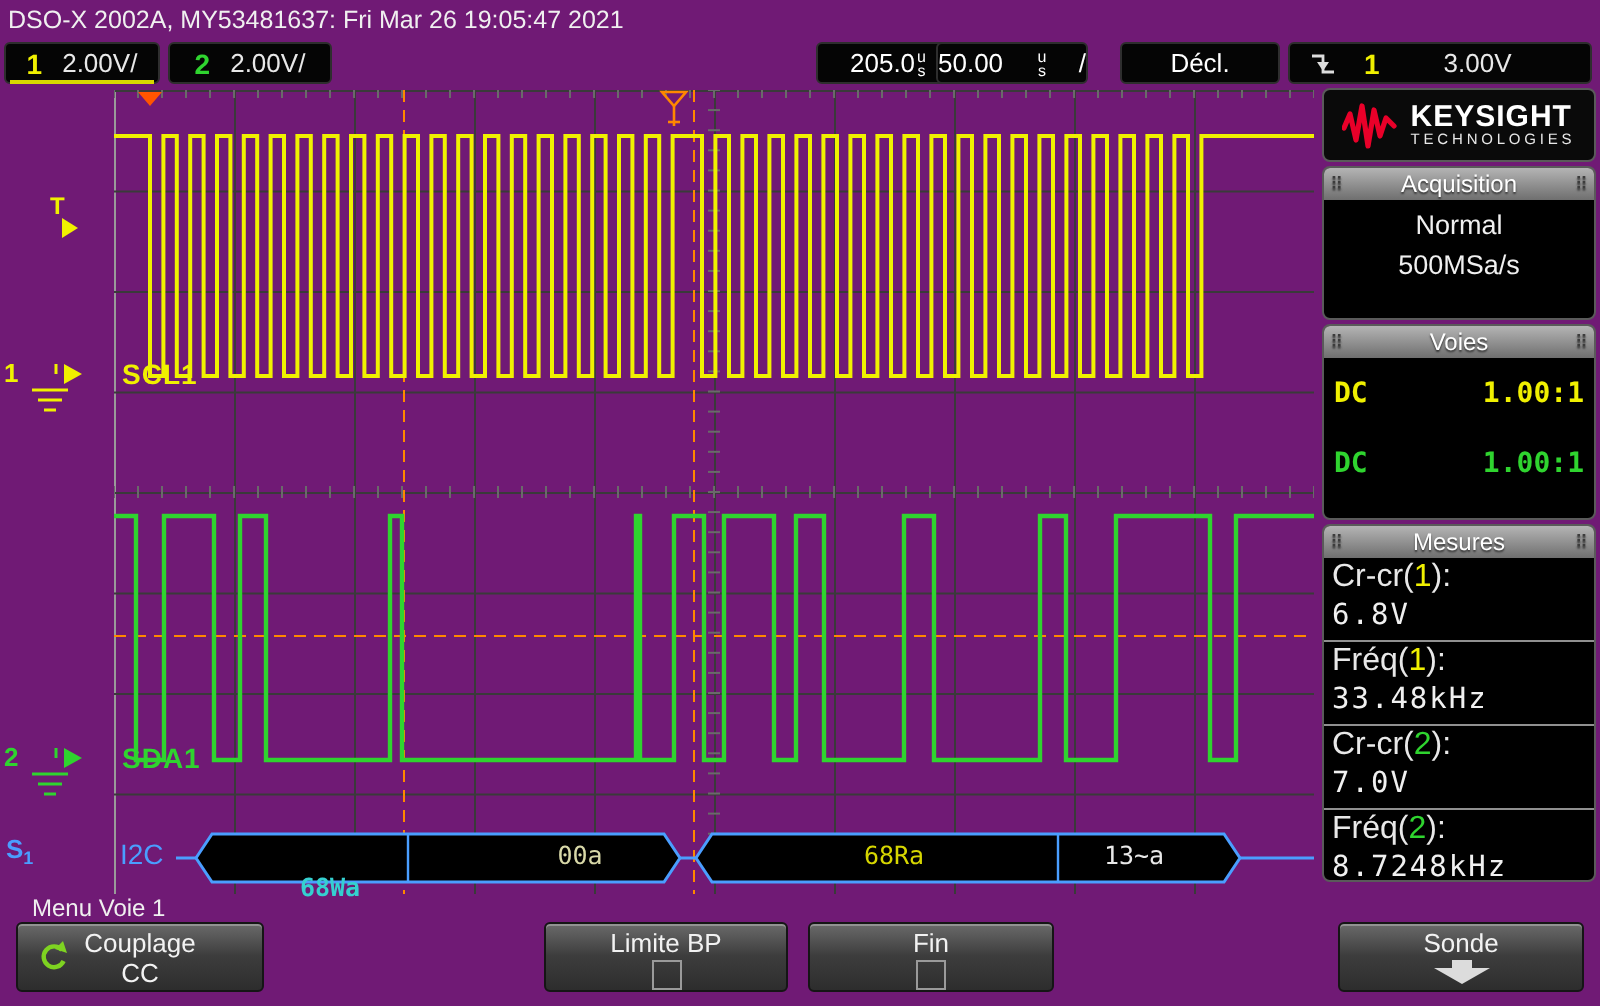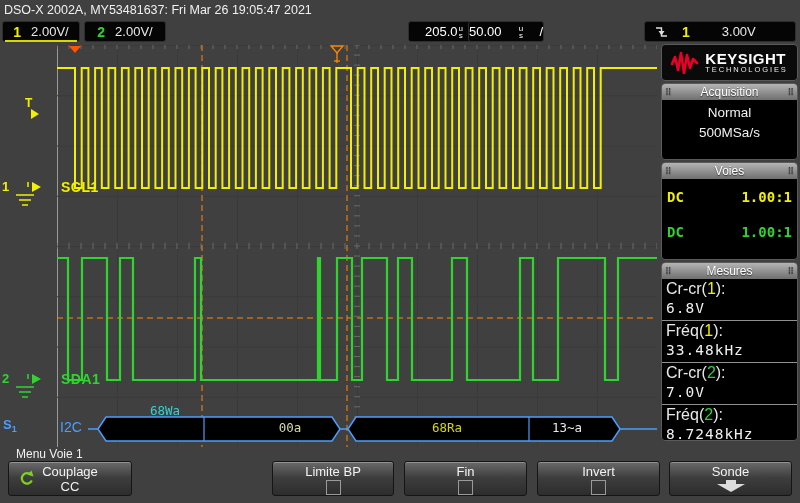--- a/index.html
+++ b/index.html
@@ -1,16 +1,16 @@
 <!DOCTYPE html>
 <html><head>
 <meta charset="utf-8">
 <style>
   html,body{margin:0;padding:0;background:#000;}
-  .screen{position:relative;width:800px;height:503px;background:#404040;overflow:hidden;
+  .screen{position:relative;width:800px;height:503px;background:#701a75;overflow:hidden;
           font-family:"Liberation Sans",sans-serif;color:#fff;}
   
   .topbar{position:absolute;left:0;top:0;width:800px;height:20px;line-height:20px;
           font-size:12.5px;color:#f0f0f0;padding-left:4px;box-sizing:border-box;}
   .statusrow{position:absolute;left:0;top:20px;width:800px;height:24px;font-size:13px;}
   .cell{position:absolute;top:1px;height:21px;display:flex;align-items:center;justify-content:center;
         border:1px solid #2e2e2e;border-radius:3px;box-sizing:border-box;background:#050505;}
   .chnum{font-weight:bold;font-size:14px;}
   .c1{color:#f0f000;} .c2{color:#2fd42f;}
   .vtext{color:#e8e8e8;margin-left:10px;}
@@ -86,20 +86,23 @@
           <i>s</i>
         </span>
     </div>
     <div class="cell" style="left:468px;width:76px;justify-content:space-between;">
       <span>50.00</span>
         <span class="ustack">
           <i>u</i>
           <i>s</i>
         </span>
         <span>/</span>
+    </div>
+    <div class="cell" style="left:560px;width:80px;">
+      <span>Décl.</span>
     </div>
     <div class="cell" style="left:644px;width:152px;justify-content:flex-start;padding-left:10px;">
       <svg width="13" height="14">
         <path d="M1 3 H6.5 V11 H12" stroke="#ddd" stroke-width="1.4" fill="none"></path>
         <polygon points="3.5,6 9.5,6 6.5,10.5" fill="#ddd"></polygon>
       </svg>
       <span class="chnum c1" style="margin-left:14px;">1</span>
       <span class="vtext" style="margin-left:32px;">3.00V</span>
     </div>
   </div>
@@ -303,21 +306,21 @@
         <line x1="283" y1="384" x2="291" y2="384" stroke="#4a9eff" stroke-width="1.5"></line>
         <path d="M291 384 L299 372 L555 372 L563 384 L555 396 L299 396 Z" stroke="#4a9eff" stroke-width="1.5" fill="#000"></path>
         <line x1="472" y1="372" x2="472" y2="396" stroke="#4a9eff" stroke-width="1.2"></line>
         <line x1="563" y1="384" x2="600" y2="384" stroke="#4a9eff" stroke-width="1.5"></line>
         <polyline points="0,23 18,23 18,143 24.7,143 24.7,23 31.400000000000006,23 31.400000000000006,143 38.10000000000001,143 38.10000000000001,23 44.8,23 44.8,143 51.5,143 51.5,23 58.2,23 58.2,143 64.9,143 64.9,23 71.6,23 71.6,143 78.3,143 78.3,23 85,23 85,143 91.7,143 91.7,23 98.4,23 98.4,143 105.10000000000001,143 105.10000000000001,23 111.80000000000001,23 111.80000000000001,143 118.50000000000001,143 118.50000000000001,23 125.19999999999999,23 125.19999999999999,143 131.89999999999998,143 131.89999999999998,23 138.60000000000002,23 138.60000000000002,143 145.3,143 145.3,23 152,23 152,143 158.7,143 158.7,23 165.4,23 165.4,143 172.1,143 172.1,23 178.8,23 178.8,143 185.5,143 185.5,23 192.20000000000002,23 192.20000000000002,143 198.9,143 198.9,23 205.60000000000002,23 205.60000000000002,143 212.3,143 212.3,23 219,23 219,143 225.7,143 225.7,23 232.39999999999998,23 232.39999999999998,143 239.09999999999997,143 239.09999999999997,23 245.8,23 245.8,143 252.5,143 252.5,23 259.20000000000005,23 259.20000000000005,143 265.90000000000003,143 265.90000000000003,23 272.6,23 272.6,143 279.3,143 279.3,23 294,23 294,143 300.7,143 300.7,23 307.5,23 307.5,143 314.2,143 314.2,23 321,23 321,143 327.7,143 327.7,23 334.5,23 334.5,143 341.2,143 341.2,23 348,23 348,143 354.7,143 354.7,23 361.5,23 361.5,143 368.2,143 368.2,23 375,23 375,143 381.7,143 381.7,23 388.5,23 388.5,143 395.2,143 395.2,23 402,23 402,143 408.7,143 408.7,23 415.5,23 415.5,143 422.2,143 422.2,23 429,23 429,143 435.7,143 435.7,23 442.5,23 442.5,143 449.2,143 449.2,23 456,23 456,143 462.7,143 462.7,23 469.5,23 469.5,143 476.2,143 476.2,23 483,23 483,143 489.7,143 489.7,23 496.5,23 496.5,143 503.2,143 503.2,23 510,23 510,143 516.7,143 516.7,23 523.5,23 523.5,143 530.2,143 530.2,23 537,23 537,143 543.7,143 543.7,23 600,23" fill="none" stroke="#f0f000" stroke-width="2"></polyline>
         <polyline points="0,213 11,213 11,335 25,335 25,213 50,213 50,335 63,335 63,213 76,213 76,335 138,335 138,213 144,213 144,335 261,335 261,213 263,213 263,335 280,335 280,213 295,213 295,335 305,335 305,213 330,213 330,335 341,335 341,213 355,213 355,335 395,335 395,213 410,213 410,335 463,335 463,213 476,213 476,335 501,335 501,213 548,213 548,335 561,335 561,213 600,213" fill="none" stroke="#2fd42f" stroke-width="2.2"></polyline>
       </svg>
     <div class="plot-overlay" id="plot-overlay">
       <div class="trace-label c1" style="left:4px;top:134px;">SCL1</div>
       <div class="trace-label c2" style="left:4px;top:326px;text-align:right;">SDA1</div>
-    <div class="decode-label" style="left: 108px; top: 358px; color: rgb(53, 208, 208);">68Wa</div>
+    <div class="decode-label" style="left: 108px; top: 391px; color: rgb(53, 208, 208); font-weight: bold;">68Wa</div>
         <div class="decode-label" style="left: 233px; top: 375px; color: rgb(216, 216, 168);">00a</div>
         <div class="decode-label" style="left: 390px; top: 375px; color: rgb(214, 214, 0);">68Ra</div>
         <div class="decode-label" style="left: 510px; top: 375px; color: rgb(232, 232, 232);">13~a</div>
       </div>
   </div>
 
   <div class="sidebar">
     <div class="panel logo-panel">
       <svg width="28" height="24">
         <polyline points="1,13 4,6 7,19 10,2 13,22 16,4 19,17 22,8 26,12" fill="none" stroke="#e90029" stroke-width="2.6" stroke-linejoin="round" stroke-linecap="round"></polyline>
@@ -393,24 +396,20 @@
   <div class="softbtn" style="left:272px;width:122px;">
     <div class="line1">Limite BP</div>
     <div class="checkbox"></div>
   </div>
 
   <div class="softbtn" style="left:404px;width:123px;">
     <div class="line1">Fin</div>
     <div class="checkbox"></div>
   </div>
 
-  <div class="softbtn" style="left:537px;width:123px;">
-    <div class="line1">Invert</div>
-    <div class="checkbox"></div>
-  </div>
 
   <div class="softbtn" style="left:669px;width:123px;">
     <div class="line1">Sonde</div>
     <svg style="display:block;margin:1px auto 0 auto;" width="28" height="13">
       <polygon points="9,0 19,0 19,4 28,4 14,12 0,4 9,4" fill="#dcdcdc"></polygon>
     </svg>
   </div>
 
 </div>
 

